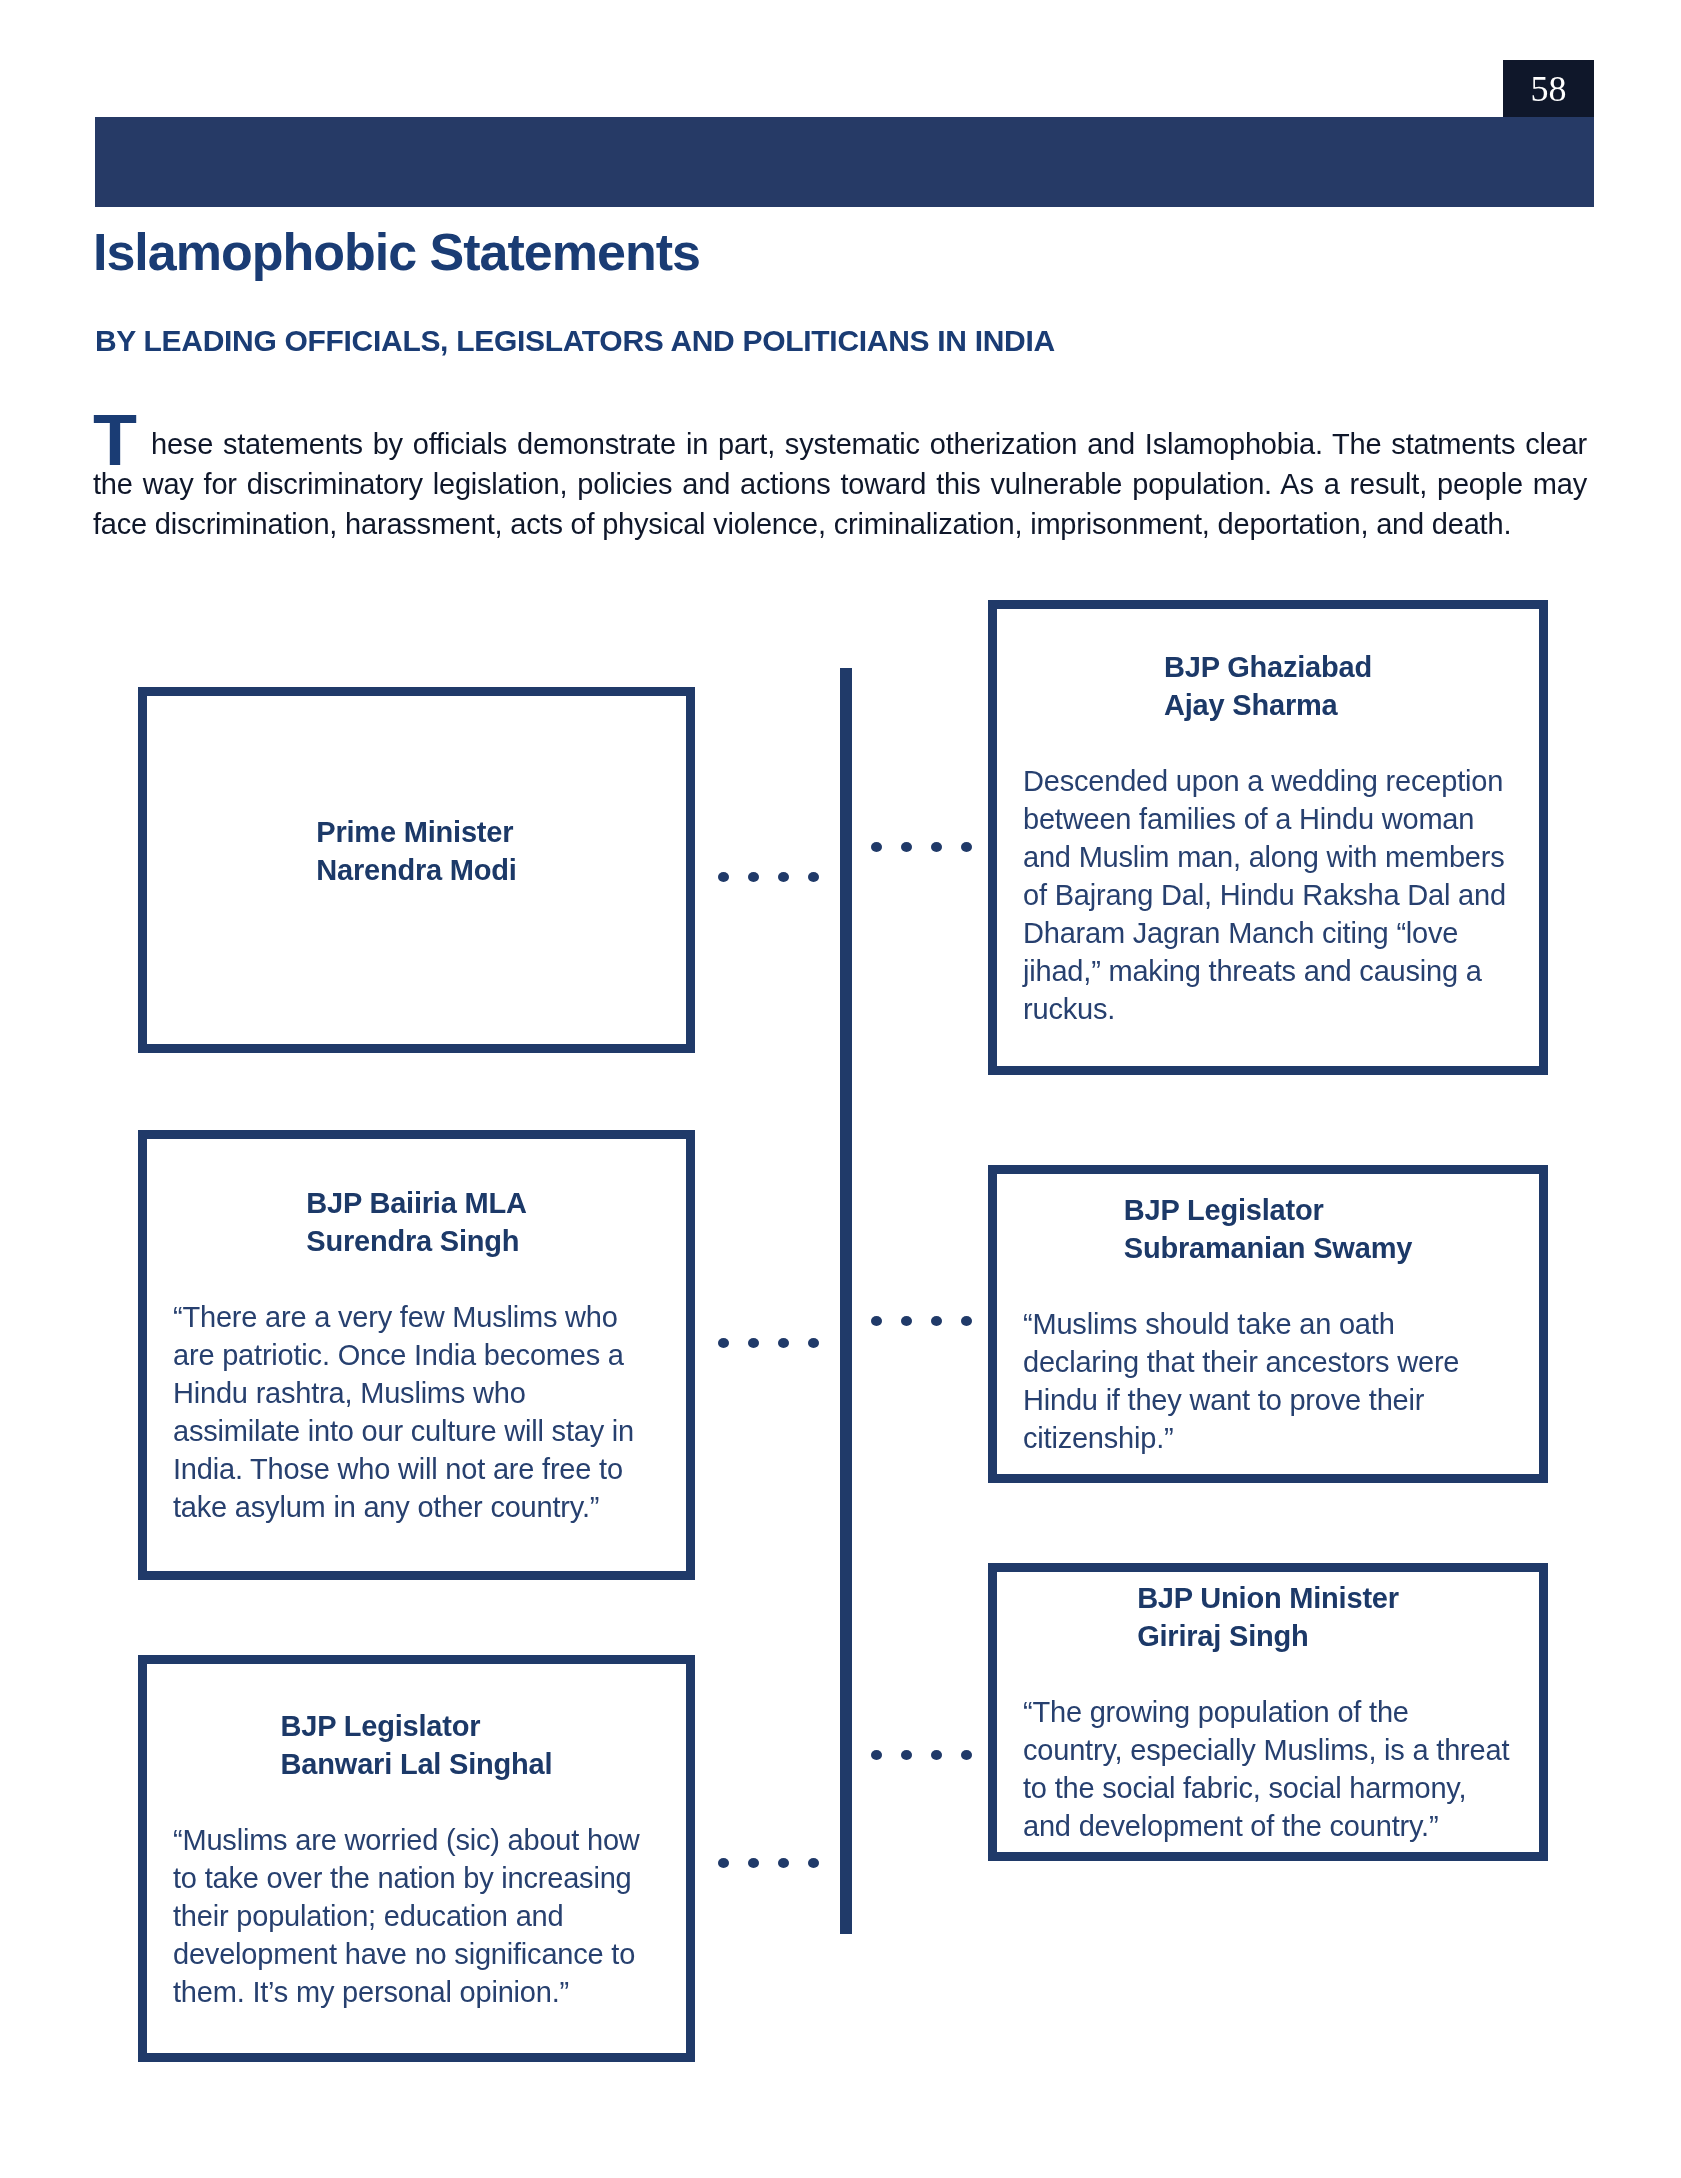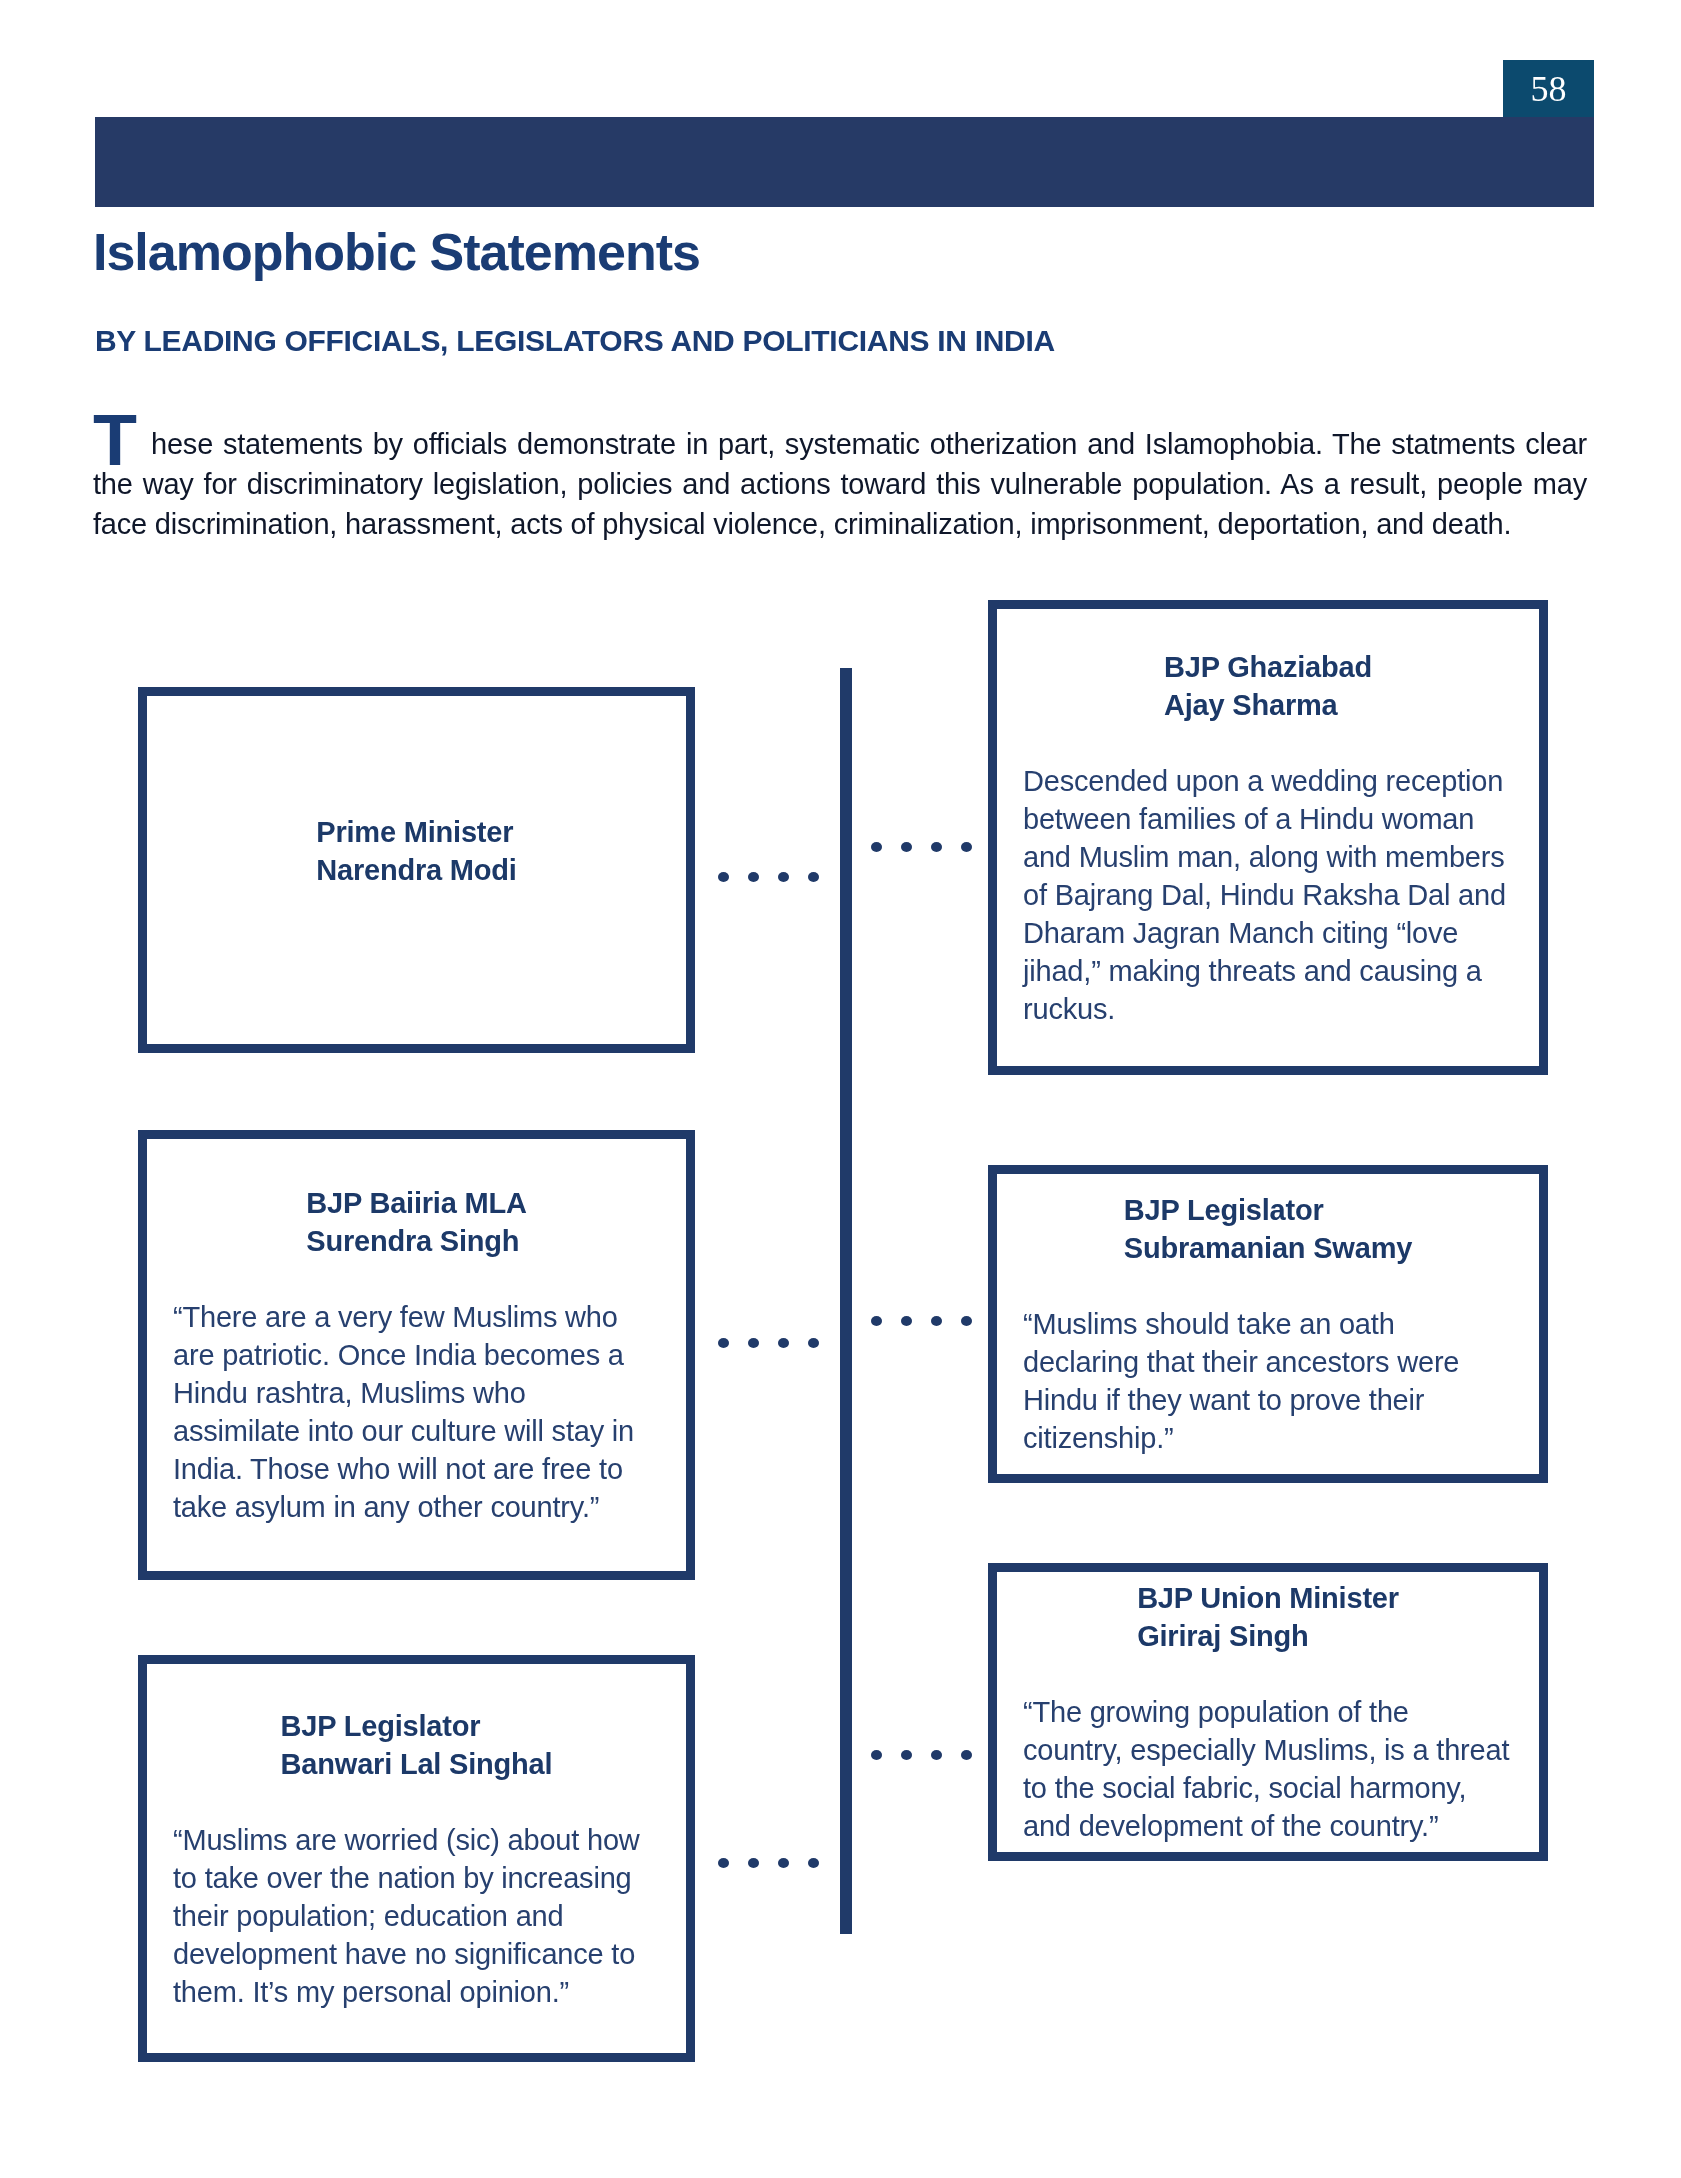--- a/index.html
+++ b/index.html
@@ -6,21 +6,21 @@
   .page{
     position:relative;
     width:1681px;height:2178px;
     background:#ffffff;
     font-family:"Liberation Sans", sans-serif;
     overflow:hidden;
   }
   
   .badge{
     position:absolute;left:1503px;top:60px;width:91px;height:57px;
-    background:#0c4a6e;color:#ffffff;
+    background:#0f172a;color:#ffffff;
     font-family:"Liberation Serif", serif;font-size:36px;
     display:flex;align-items:center;justify-content:center;
   }
   
   .banner{
     position:absolute;left:95px;top:117px;width:1499px;height:90px;
     background:#263A66;
   }
   .page-title{
     position:absolute;left:93px;top:222px;

